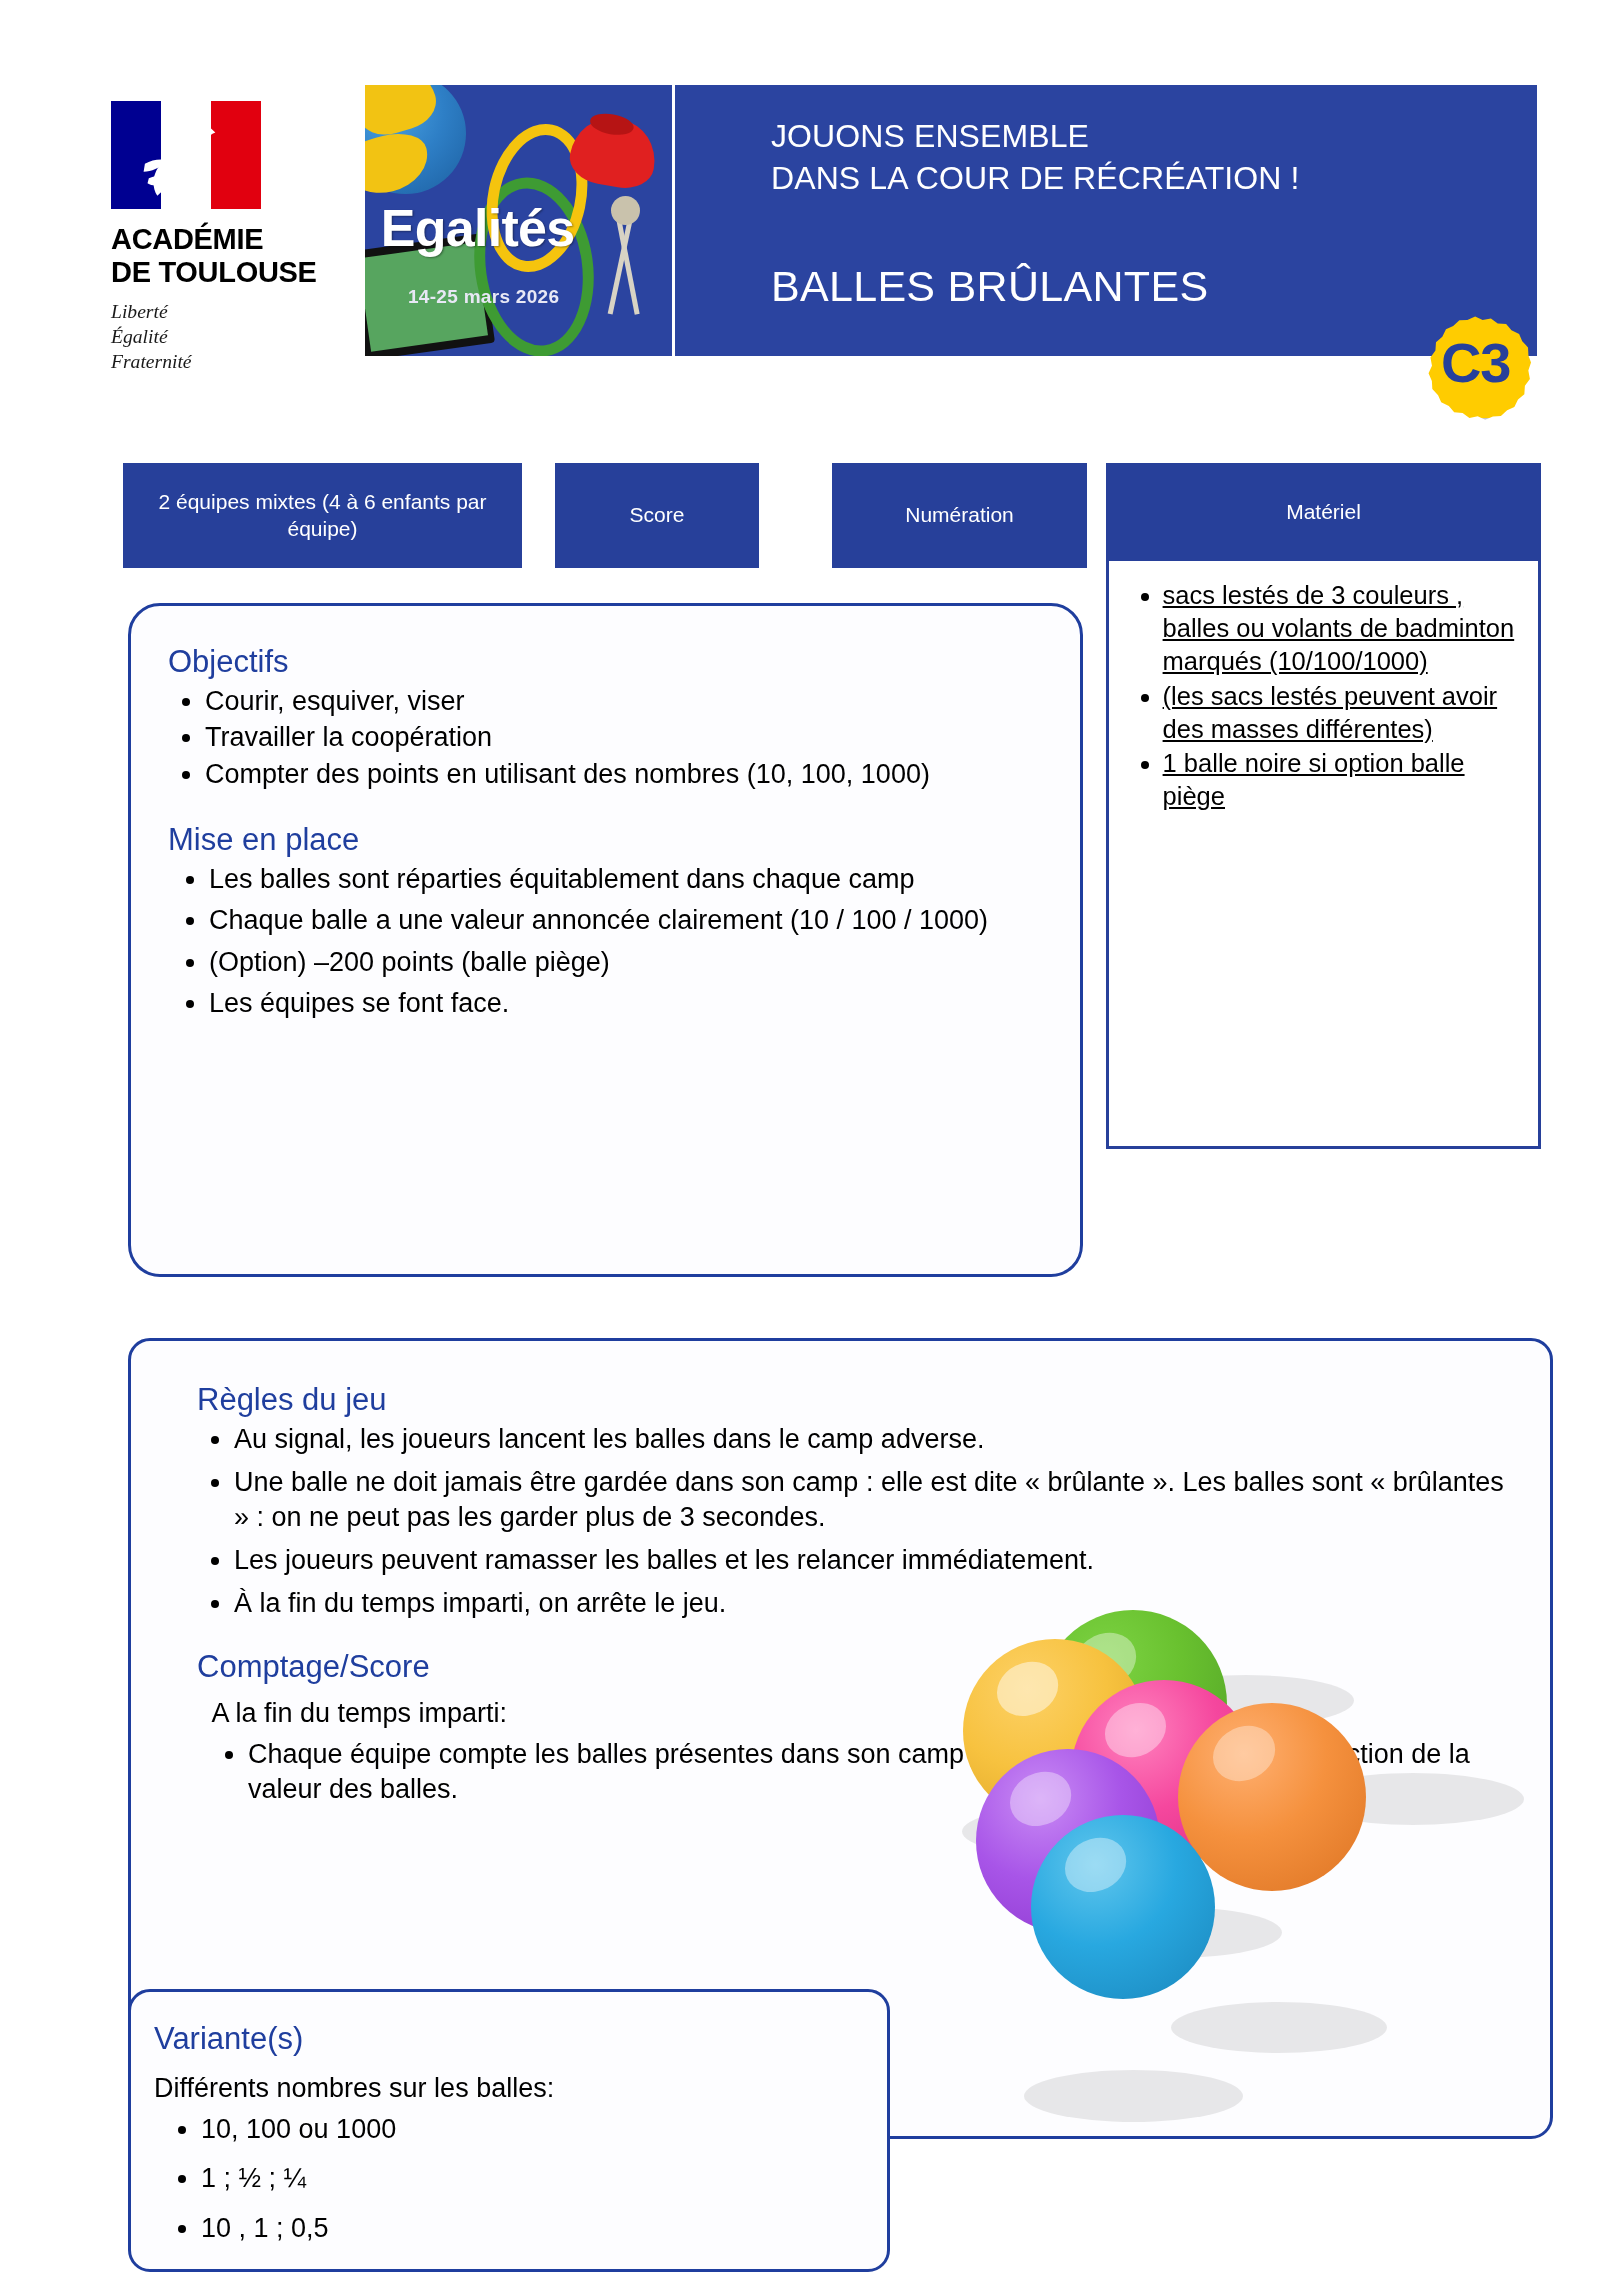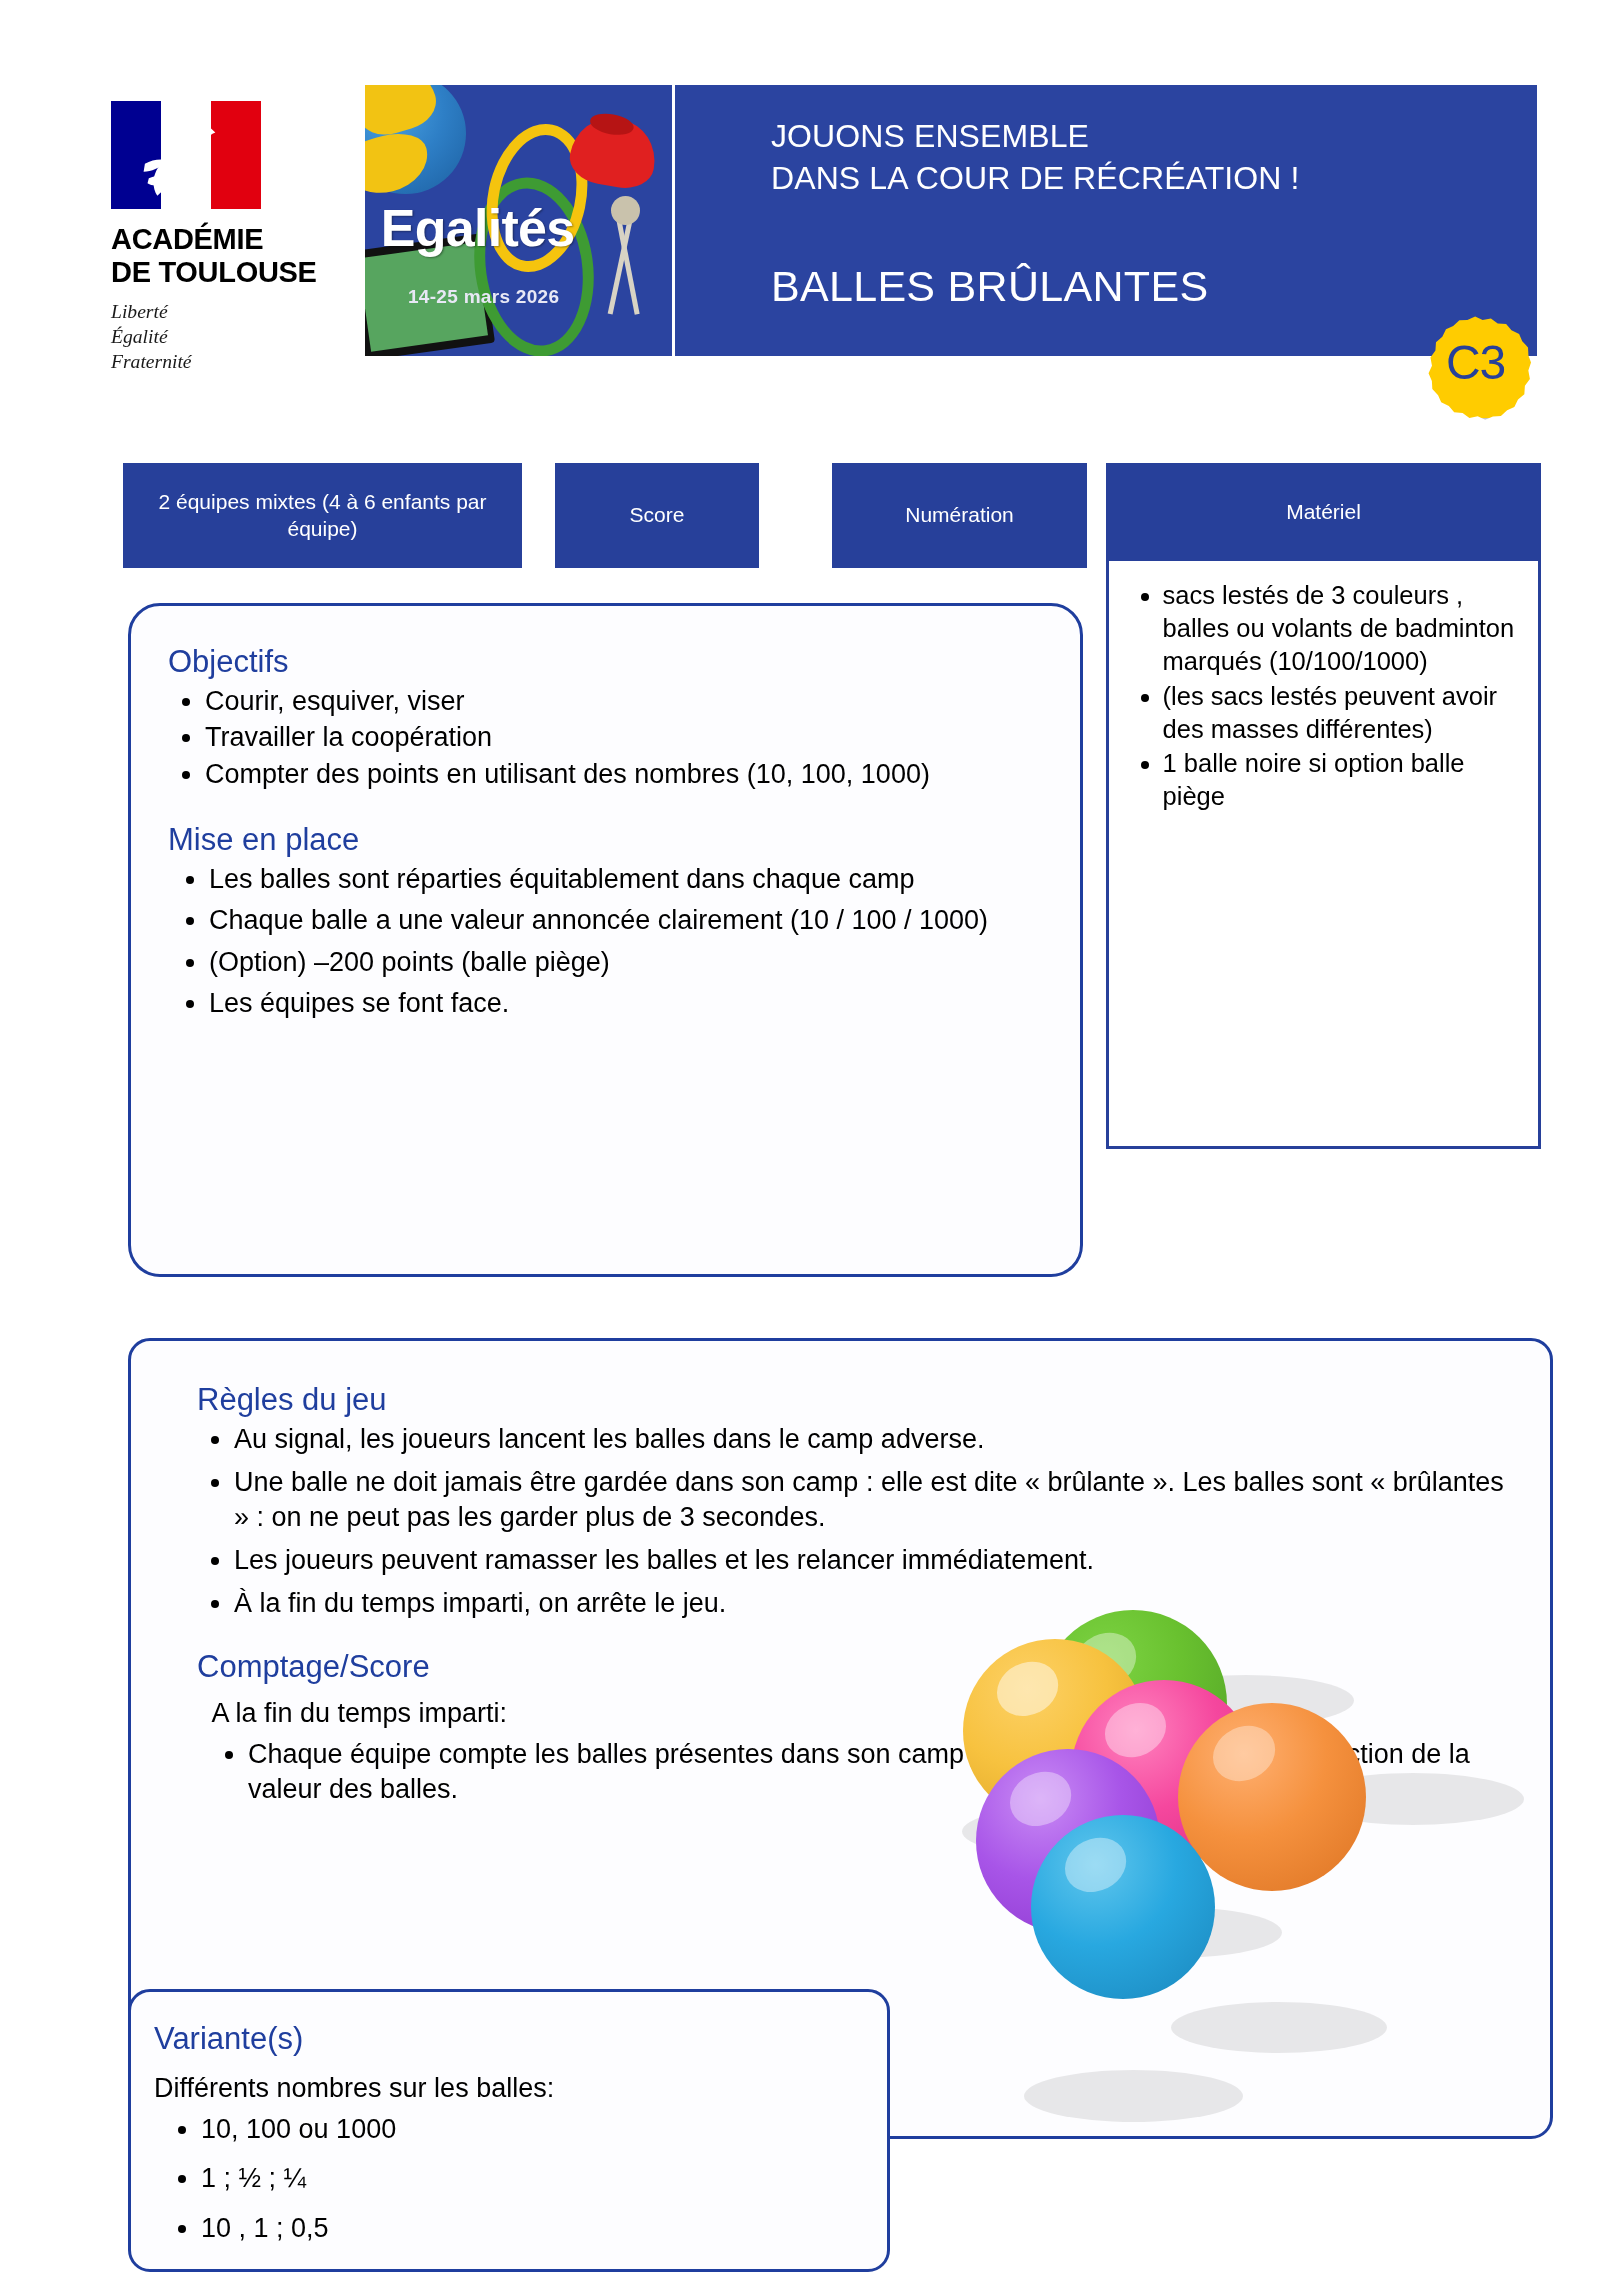--- a/index.html
+++ b/index.html
@@ -71,37 +71,37 @@
       100% 50%, 97.6% 57.3%, 99.0% 64.8%, 94.5% 70.9%, 94.0% 78.5%, 88.3% 83.3%, 85.0% 90.2%,
       78.5% 93.0%, 72.9% 98.2%, 65.7% 98.6%, 58.7% 101.6%, 52.0% 98.5%, 44.5% 99.9%,
       38.4% 95.4%, 30.8% 94.9%, 26.0% 89.2%, 19.1% 85.9%, 16.3% 79.4%, 11.1% 73.8%,
       10.7% 66.6%, 7.7% 59.6%, 10.8% 52.9%, 9.4% 45.4%, 13.9% 39.3%, 14.4% 31.7%,
       20.1% 26.9%, 23.4% 20.0%, 29.9% 17.2%, 35.5% 12.0%, 42.7% 11.6%, 49.7% 8.6%,
       56.4% 11.7%, 63.9% 10.3%, 70.0% 14.8%, 77.6% 15.3%, 82.4% 21.0%, 89.3% 24.3%,
       92.1% 30.8%, 97.3% 36.4%, 97.7% 43.6%
      );
      filter: drop-shadow(3.3px 3.9px 2.6px rgba(0,0,0,.28));
      display:flex; align-items:center; justify-content:center; }
-  .badge .lbl { color:#27409A; font-size:48px; font-weight:normal; letter-spacing:-1.3px; }
+  .badge .lbl { color:#27409A; font-size:56px; font-weight:bold; letter-spacing:-1.3px; }
 
   
   .cat { position:absolute; background:#27409A; color:#fff; display:flex; align-items:center;
          justify-content:center; text-align:center; font-size:21px; line-height:1.25; padding:3.9px 9.2px; }
   #cat-teams { left:123px;  top:463px; width:399px; height:105px; }
   #cat-place { left:555px;  top:463px; width:204px; height:105px; }
   #cat-theme { left:832px; top:463px; width:255px; height:105px; }
 
   
   .materiel-wrap { position:absolute; left:1106px; top:463px; width:435px; height:686px;
                    border:3.3px solid #27409A; background:#fff; }
   .materiel-hd { height:98px; background:#27409A; color:#fff; display:flex; align-items:center;
                  justify-content:center; font-size:21px; margin:-3.3px -3.3px 0 -3.3px; }
   .materiel-body { padding:18.3px 23.6px 6.5px 19.6px; }
   .materiel-body ul { list-style:disc; padding-left:34px; }
-  .materiel-body li { font-size:25.5px; line-height:1.30; margin-bottom:1.3px; color:#000; }
+  .materiel-body li { font-size:25.5px; line-height:1.30; margin-bottom:1.3px; color:#000;text-decoration:underline; }
 
   
   .card { position:absolute; border:3.3px solid #1F3E9E; border-radius:22px; background:#fdfdff; }
   #card-objectifs { left:128px;  top:603px;  width:955px; height:674px;border-radius:32px; }
   #card-regles    { left:128px;  top:1338px; width:1425px; height:801px; }
   #card-variantes { left:128px;  top:1989px; width:762px; height:283px; }
 
   .sec-title { color:#1F3E9E; font-size:31px; margin:0 0 3.9px 0; font-weight:normal; }
   .body-txt  { font-size:27px; line-height:1.30; color:#000; }
   ul.blist { list-style:disc; margin:0 0 0 37px; padding:0; }

